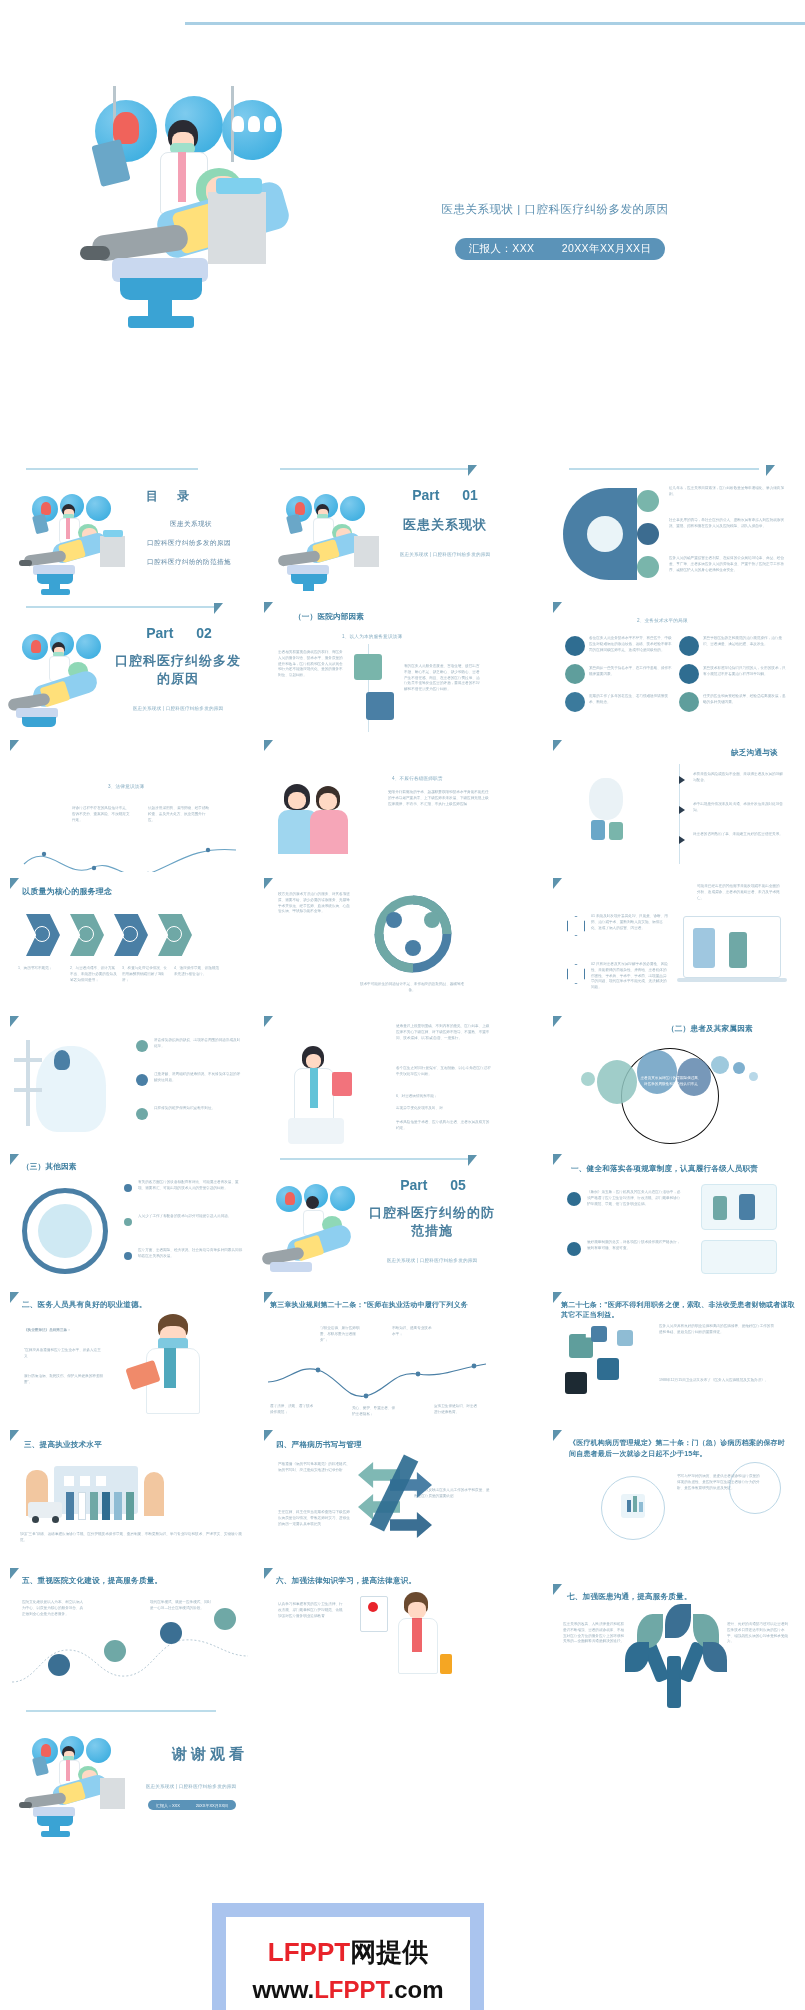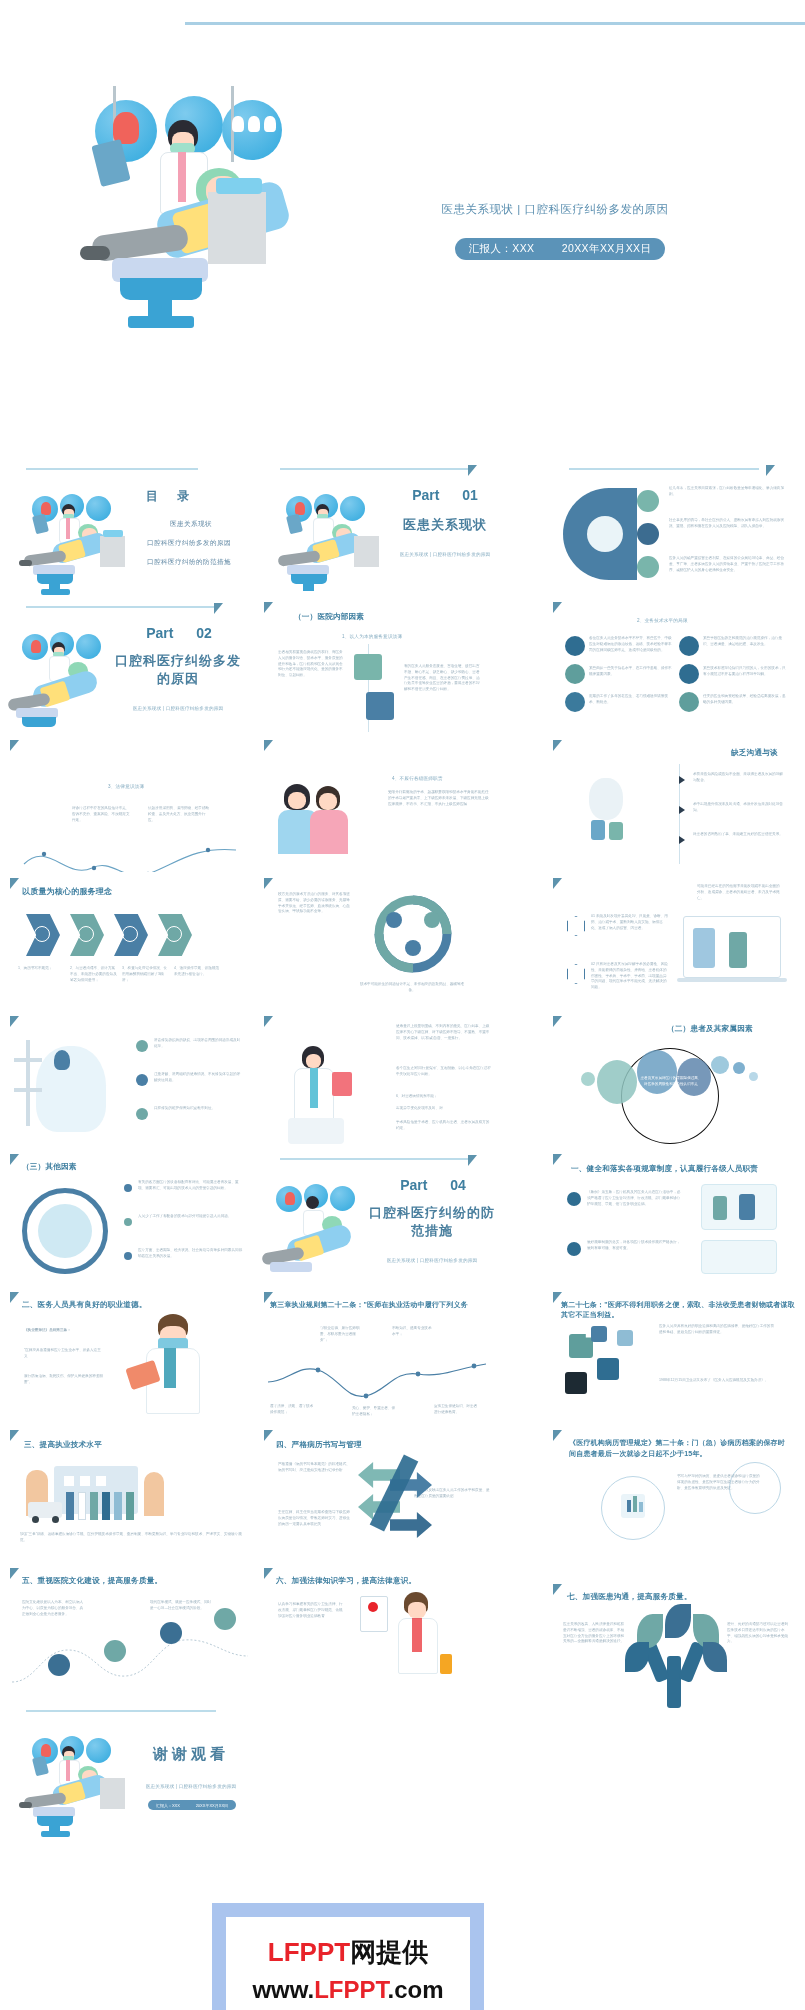--- a/index.html
+++ b/index.html
@@ -413,21 +413,21 @@
         <div class="sq" style="left:41px;top:62px;width:21px;height:26px;background:#fff;border:1px solid #e3ebf0;border-radius:4px;"></div>
         <div class="sq" style="left:60px;top:68px;width:20px;height:17px;background:#8fd8b6;border-radius:50%;"></div>
         <div class="chair-seat" style="left:24px;top:84px;width:66px;height:22px;transform:rotate(-18deg);"></div>
         <div class="sq" style="left:34px;top:90px;width:26px;height:20px;background:#ffe07a;transform:rotate(-18deg);border-radius:3px;"></div>
         <div class="sq" style="left:0px;top:102px;width:42px;height:12px;background:#9aa3a8;border-radius:6px;transform:rotate(-10deg);"></div>
         <div class="sq" style="left:8px;top:114px;width:42px;height:10px;background:#c9d8ef;border-radius:3px;"></div>
       </div>
       <div style="position:absolute;left:106px;top:28px;width:130px;text-align:center;">
         <span class="t-partnum">Part</span>
         <span style="display:inline-block;width:14px;"></span>
-        <span class="t-partnum">04</span>
+        <span class="t-partnum">05</span>
       </div>
       <div class="t-big" style="left:100px;top:56px;width:140px;text-align:center;">
         <div>口腔科医疗纠纷的防</div>
         <div>范措施</div>
       </div>
       <div class="t-cap" style="left:100px;top:110px;width:140px;text-align:center;">医患关系现状 | 口腔科医疗纠纷多发的原因</div>
     </div>
 
     <div class="thumb" style="left:551px;top:786px;">
       <div class="t-flag" style="left:2px;top:6px;"></div>
@@ -591,21 +591,21 @@
         <div class="chair-seat" style="left:44px;top:80px;width:56px;height:20px;transform:rotate(-16deg);"></div>
         <div class="sq" style="left:52px;top:84px;width:24px;height:18px;background:#ffe07a;transform:rotate(-16deg);border-radius:3px;"></div>
         <div class="sq" style="left:16px;top:95px;width:42px;height:11px;background:#9aa3a8;border-radius:6px;transform:rotate(-8deg);"></div>
         <div class="sq" style="left:11px;top:102px;width:13px;height:6px;background:#5c6468;border-radius:4px;"></div>
         <div class="sq" style="left:25px;top:107px;width:42px;height:10px;background:#c9d8ef;border-radius:3px;"></div>
         <div class="chair-base" style="left:29px;top:116px;width:36px;height:10px;border-radius:0 0 5px 5px;"></div>
         <div class="chair-base" style="left:41px;top:124px;width:11px;height:9px;"></div>
         <div class="chair-base" style="left:33px;top:131px;width:29px;height:6px;border-radius:2px;"></div>
         <div class="sq" style="left:92px;top:78px;width:25px;height:31px;background:#d9dde0;"></div>
       </div>
-      <div class="t-big" style="left:126px;top:44px;width:114px;text-align:center;font-size:15px;letter-spacing:4px;">谢谢观看</div>
+      <div class="t-big" style="left:126px;top:44px;width:114px;text-align:right;font-size:15px;letter-spacing:4px;">谢谢观看</div>
       <div class="t-cap" style="left:126px;top:84px;width:114px;text-align:center;">医患关系现状 | 口腔科医疗纠纷多发的原因</div>
       <div class="t-pill" style="left:140px;top:100px;width:88px;height:10px;">
         <span>汇报人：XXX</span>
         <span>20XX年XX月XX日</span>
       </div>
     </div>
 
   </div>
 
   <div class="wm-outer">

